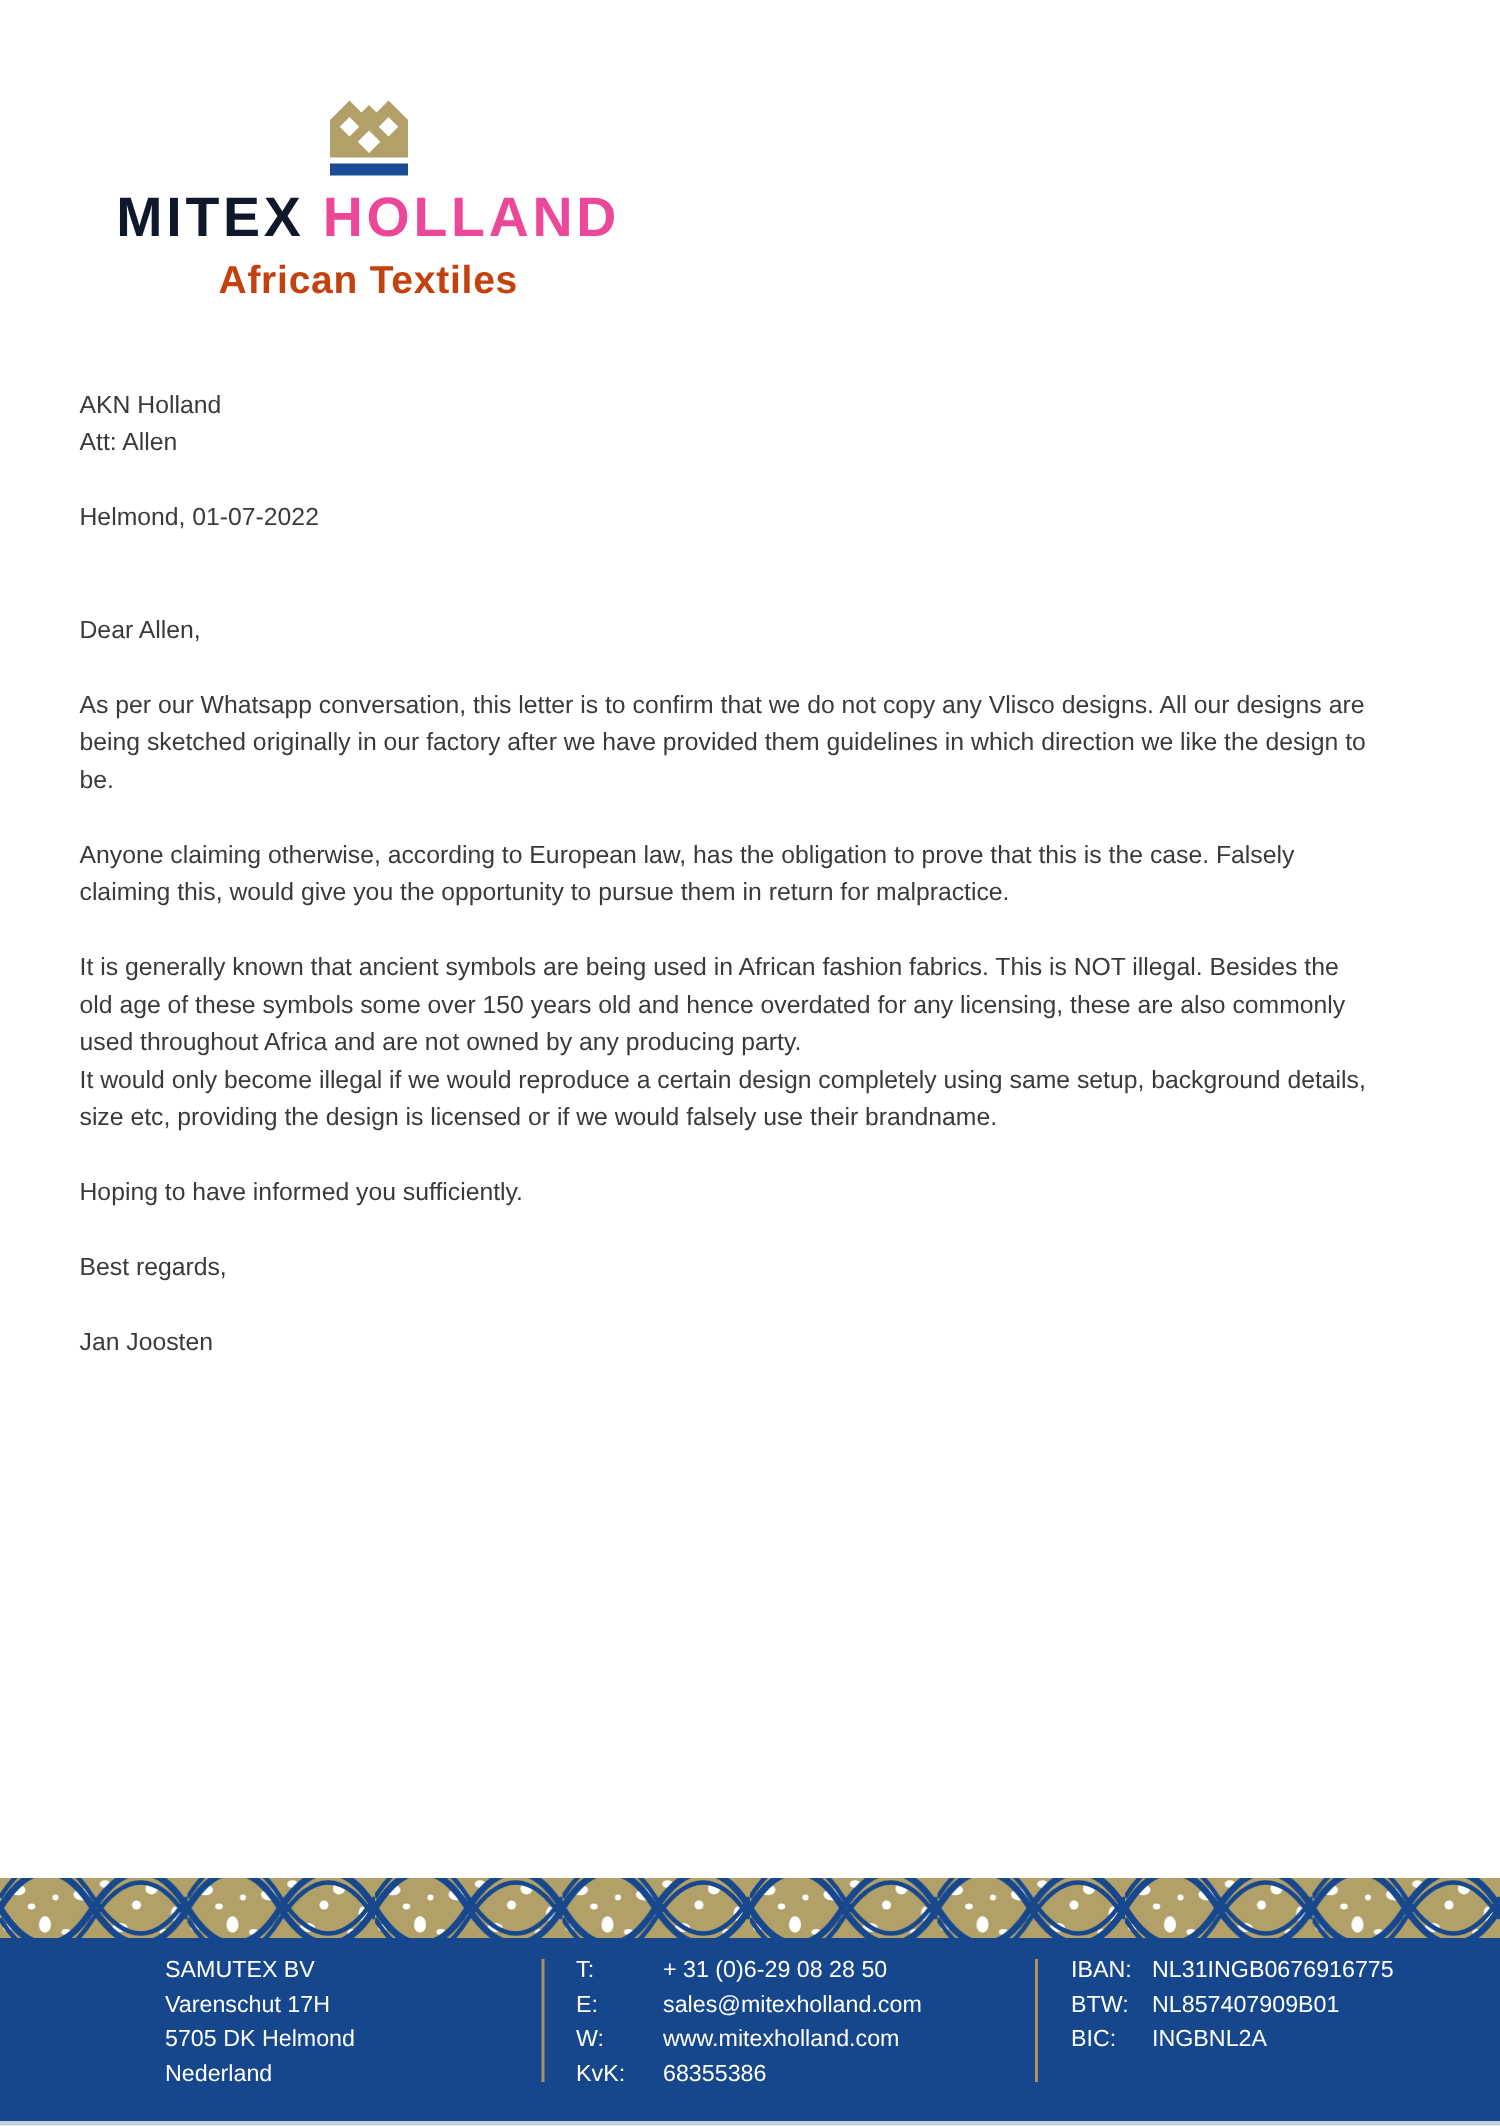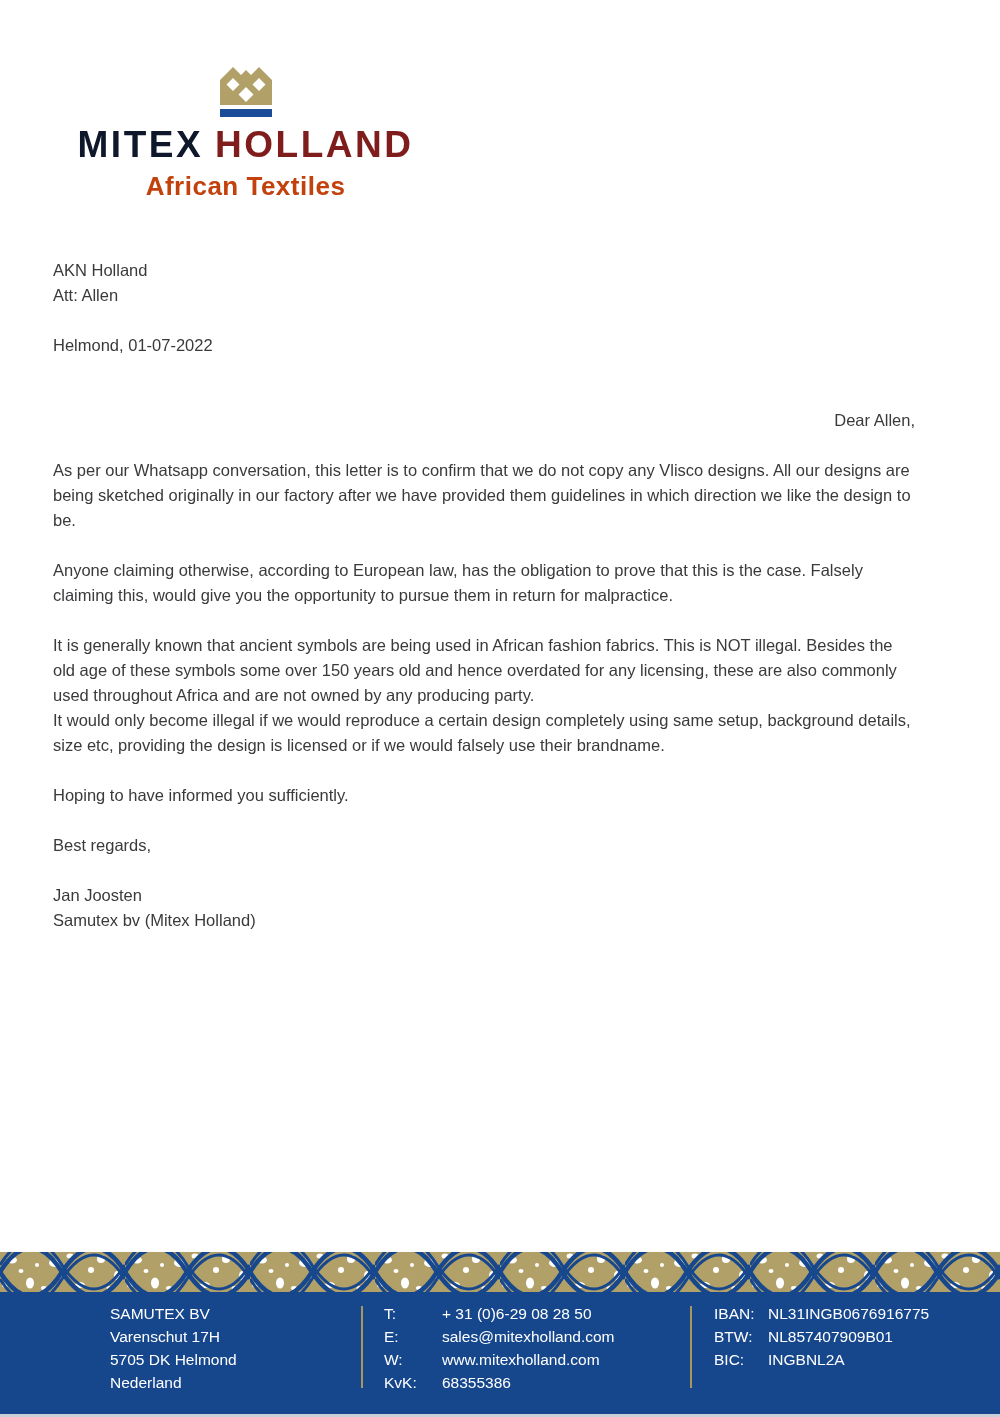--- a/index.html
+++ b/index.html
@@ -22,42 +22,42 @@
   }
   .crown-wrap { display: block; margin: 0 auto; width: 56px; height: 54px; }
   .brand-line {
     margin-top: 6px;
     font-size: 37px;
     font-weight: bold;
     letter-spacing: 2.5px;
     white-space: nowrap;
   }
   .brand-mitex   { color: #0f172a; margin-right: 12px; }
-  .brand-holland { color: #7f1d1d; }
+  .brand-holland { color: #ec4899; }
   .tagline {
     margin-top: 5px;
     font-size: 26px;
     font-weight: bold;
     letter-spacing: 0.5px;
     color: #c2410c;
   }
 
   
   .letter {
     position: absolute;
     top: 258px;
     left: 53px;
     width: 862px;
     font-size: 16.5px;
     line-height: 25px;
     color: #3A3A3C;
   }
   .letter p, .letter .para { margin: 25px 0 0 0; }
   .letter .no-gap { margin: 0; }
-  .letter .gap2 { margin-top: 50px; text-align: right; }
+  .letter .gap2 { margin-top: 50px; }
 
   
   .band {
     position: absolute;
     top: 1252px;
     left: 0;
     width: 1000px;
     height: 40px;
     display: block;
   }
@@ -134,21 +134,20 @@
       <div>It would only become illegal if we would reproduce a certain design completely using same setup, background details, size etc, providing the design is licensed or if we would falsely use their brandname.</div>
     </div>
 
 
     <p>Hoping to have informed you sufficiently.</p>
 
     <p>Best regards,</p>
 
     <div class="para">
       <div>Jan Joosten</div>
-      <div>Samutex bv (Mitex Holland)</div>
     </div>
   </div>
 
   <svg class="band" width="1000" height="40" aria-hidden="true">
     <defs>
       <pattern id="bandpat" width="125" height="40" patternUnits="userSpaceOnUse">
         <rect width="125" height="40" fill="#B2A069"></rect>
         <g fill="#ffffff">
           <ellipse cx="12" cy="8" rx="5" ry="3.5"></ellipse>
           <ellipse cx="30" cy="31" rx="4" ry="5.5"></ellipse>

